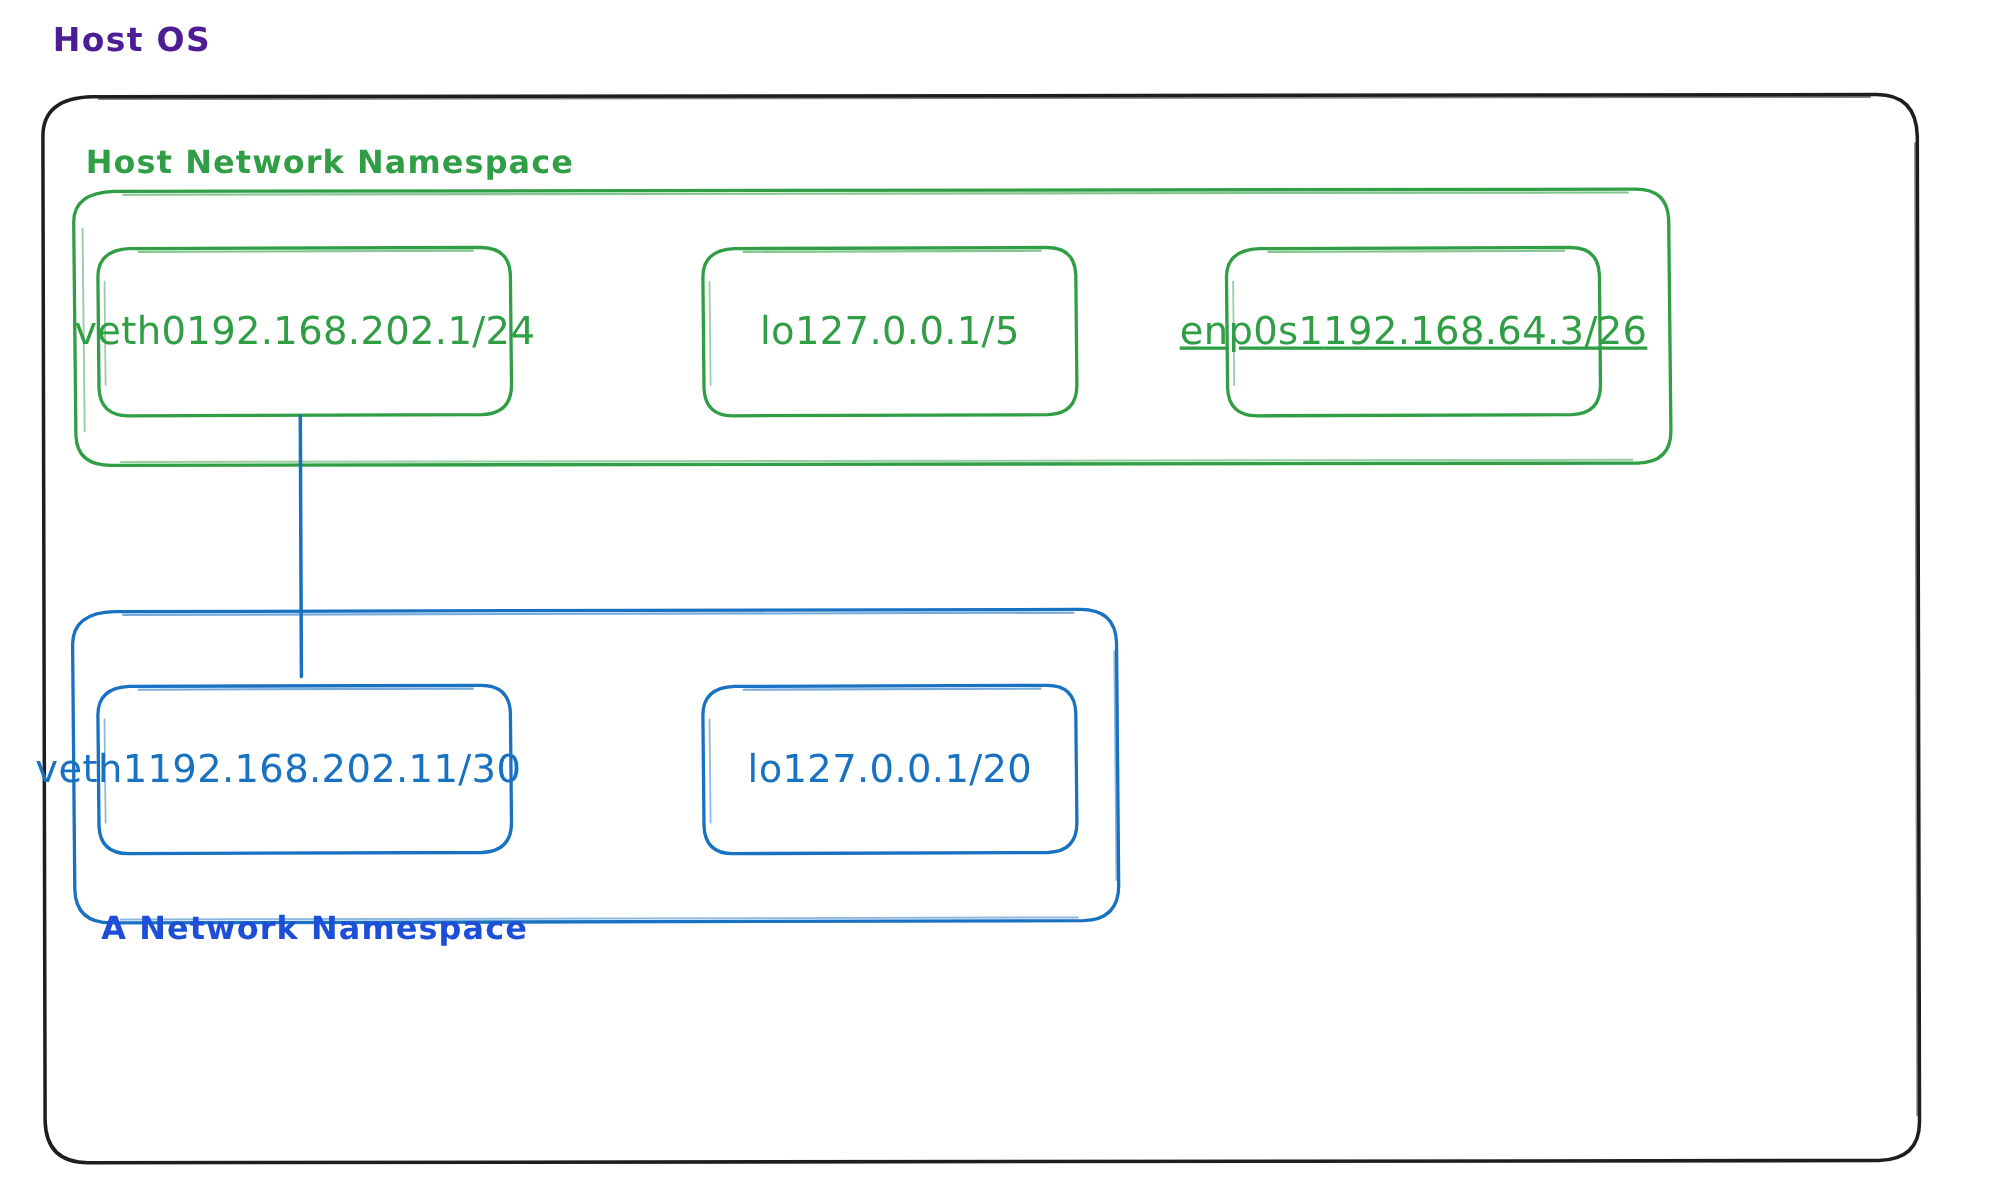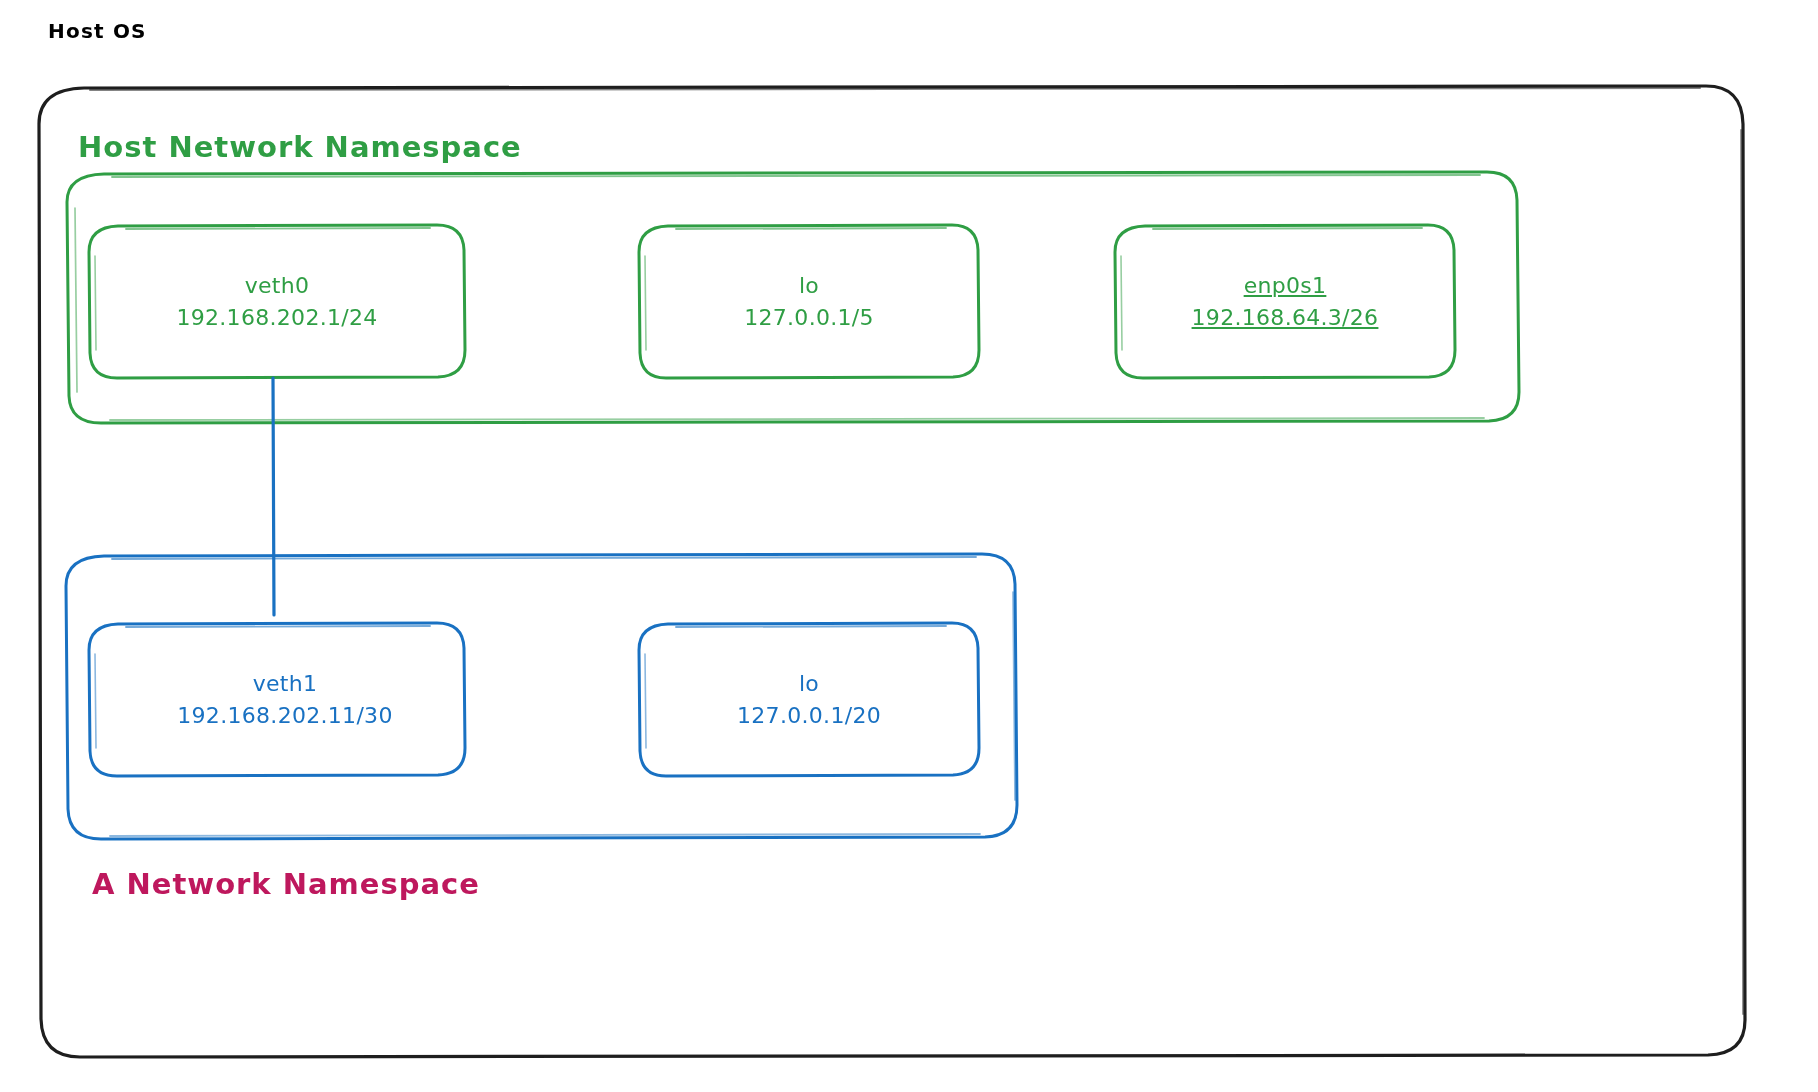--- a/index.html
+++ b/index.html
@@ -27,50 +27,50 @@
   .lbl {
     position: absolute;
     white-space: pre;
     font-family: "DejaVu Sans", sans-serif;
     font-weight: 600;
     letter-spacing: 0.5px;
     line-height: 1.12;
     user-select: none;
   }
   .lbl-host-os {
-    font-size: 20px;
-    color: #000000;
+    font-size: 30px;
+    color: #4c1d95;
     left: 48px;
     top: 20px;
     letter-spacing: 1.2px;
   }
   .lbl-green-ns {
     font-size: 29px;
     color: #2f9e44;
     left: 78px;
     top: 131px;
     letter-spacing: 1px;
   }
   .lbl-blue-ns {
     font-size: 29px;
-    color: #be185d;
+    color: #1d4ed8;
     left: 92px;
-    top: 868px;
+    top: 828px;
     letter-spacing: 1px;
   }
   .node {
     position: absolute;
     display: flex;
-    flex-direction: column;
+    flex-direction: row;
     align-items: center;
     justify-content: center;
     text-align: center;
     font-family: "DejaVu Sans", sans-serif;
     font-weight: 500;
-    font-size: 22px;
+    font-size: 35px;
     line-height: 1.45;
     letter-spacing: 0.3px;
     user-select: none;
   }
   .node .n-name { display: block; }
   .node .n-addr { display: block; }
   .green-text { color: #2f9e44; }
   .blue-text  { color: #1971c2; }
 </style>
 </head>
@@ -150,21 +150,21 @@
   <div class="node green-text" style="left:639px; top:226px; width:340px; height:152px;">
     <span class="n-name">lo</span>
     <span class="n-addr">127.0.0.1/5</span>
   </div>
 
   <div class="node green-text" style="left:1115px; top:226px; width:340px; height:152px;text-decoration:underline;">
     <span class="n-name">enp0s1</span>
     <span class="n-addr">192.168.64.3/26</span>
   </div>
 
-  <div class="node blue-text" style="left:89px; top:624px; width:328px; height:152px;padding-left:32px;">
+  <div class="node blue-text" style="left:89px; top:624px; width:328px; height:152px;">
     <span class="n-name">veth1</span>
     <span class="n-addr">192.168.202.11/30</span>
   </div>
 
   <div class="node blue-text" style="left:639px; top:624px; width:340px; height:152px;">
     <span class="n-name">lo</span>
     <span class="n-addr">127.0.0.1/20</span>
   </div>
 
 </div>

